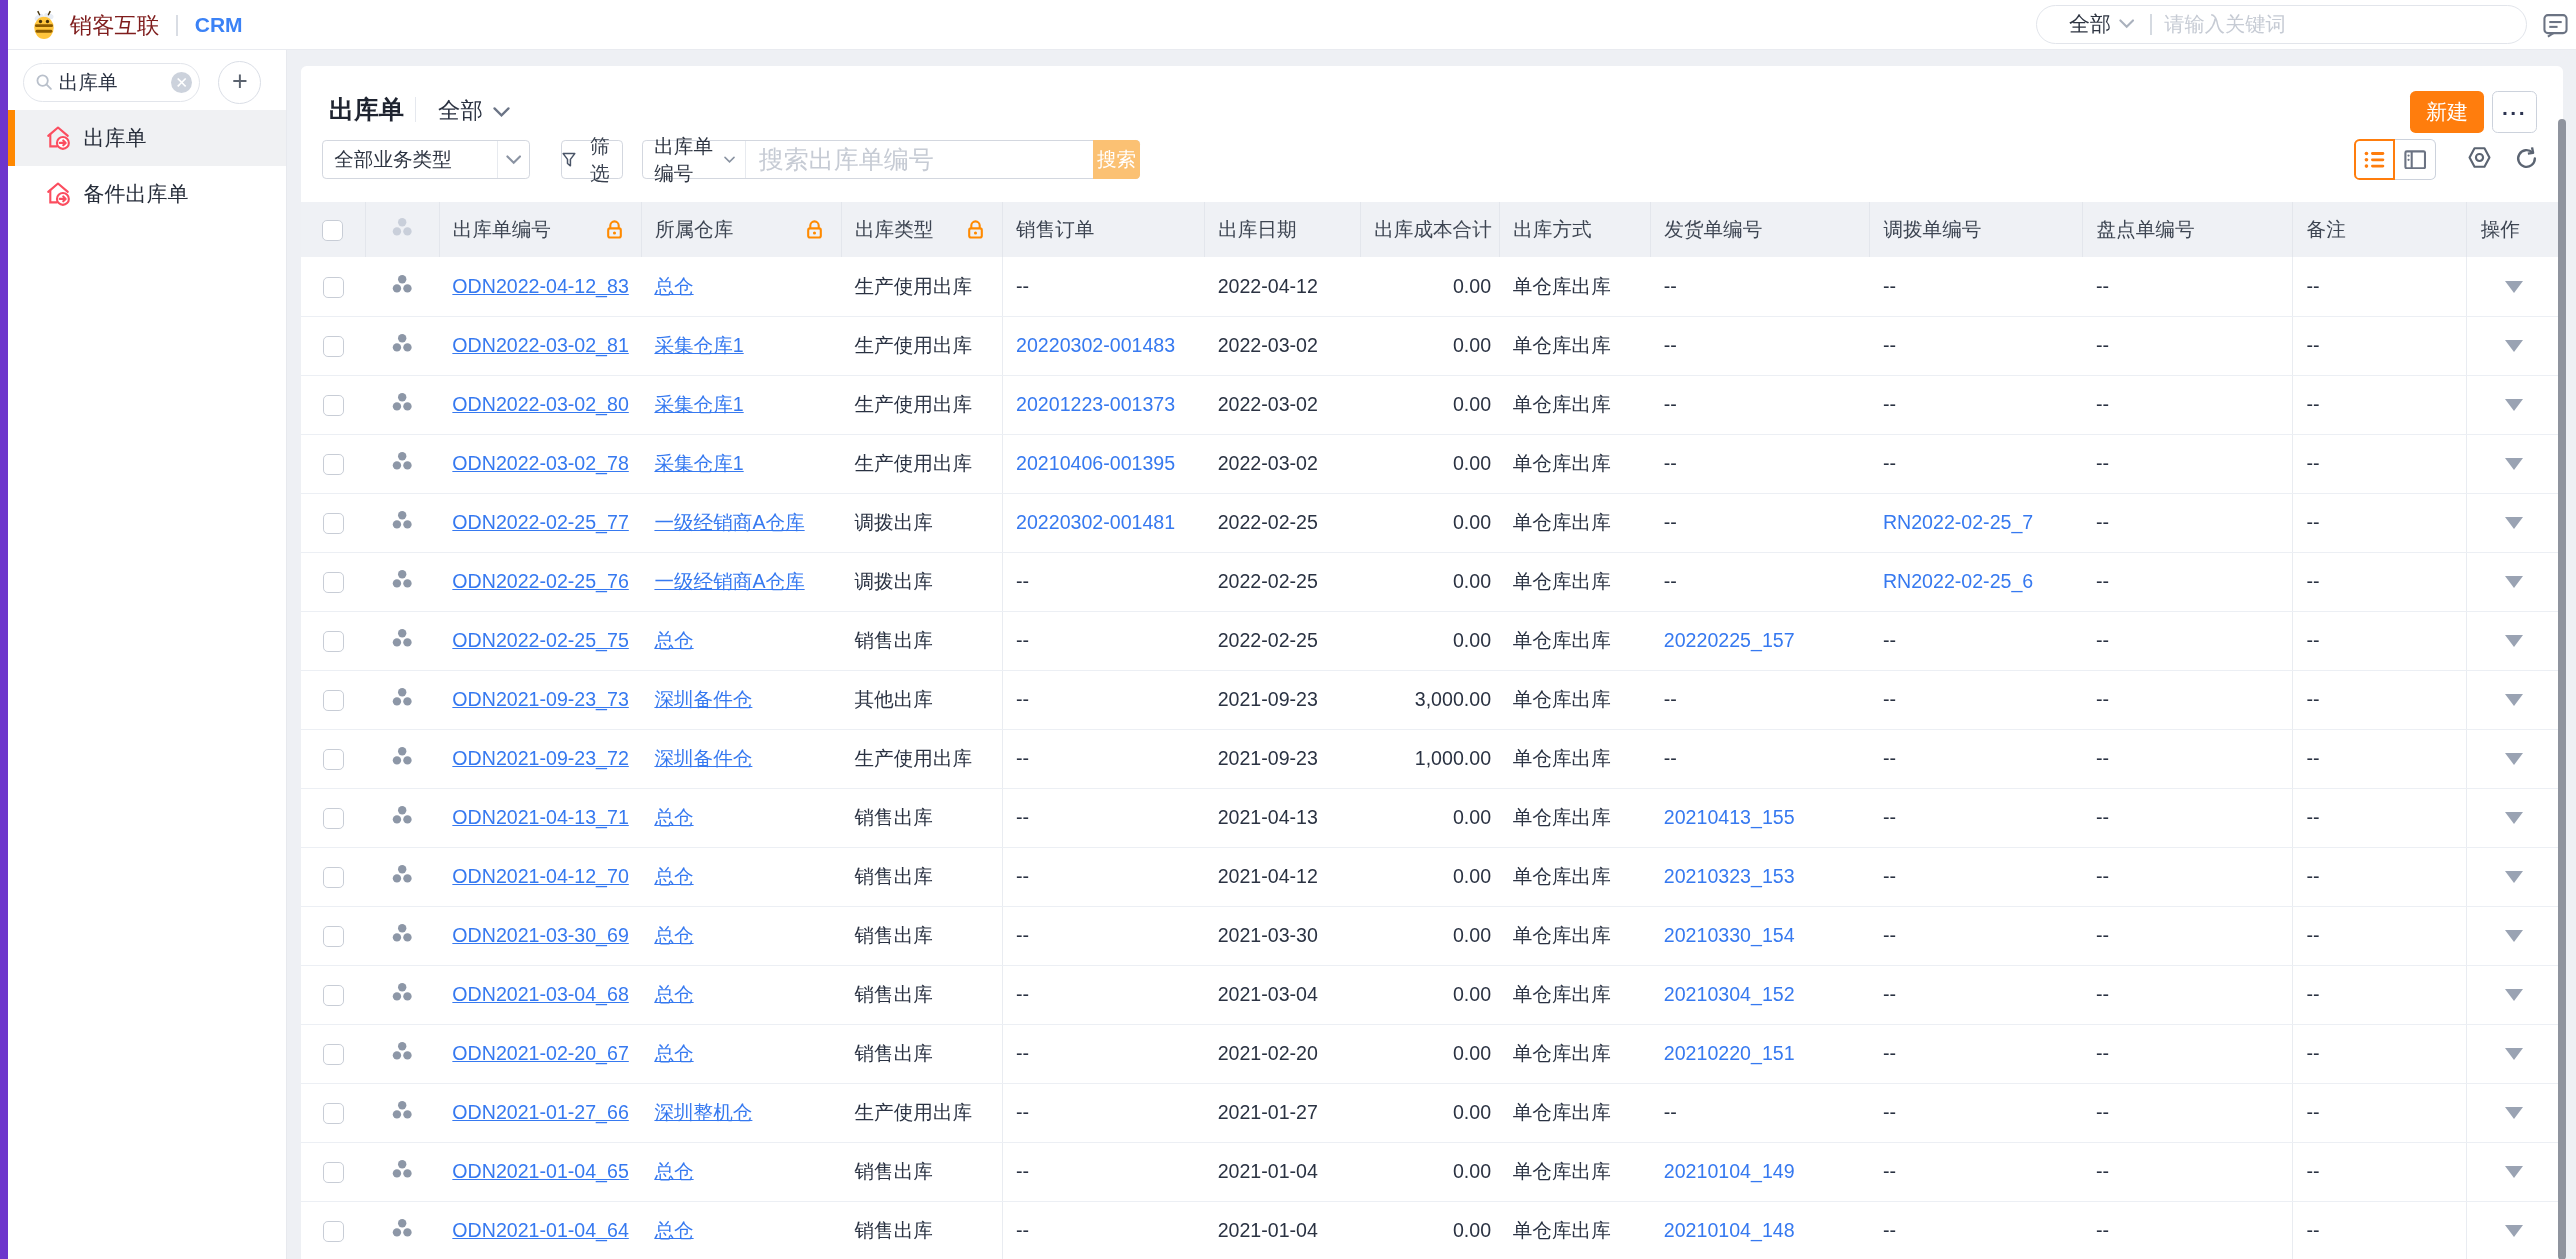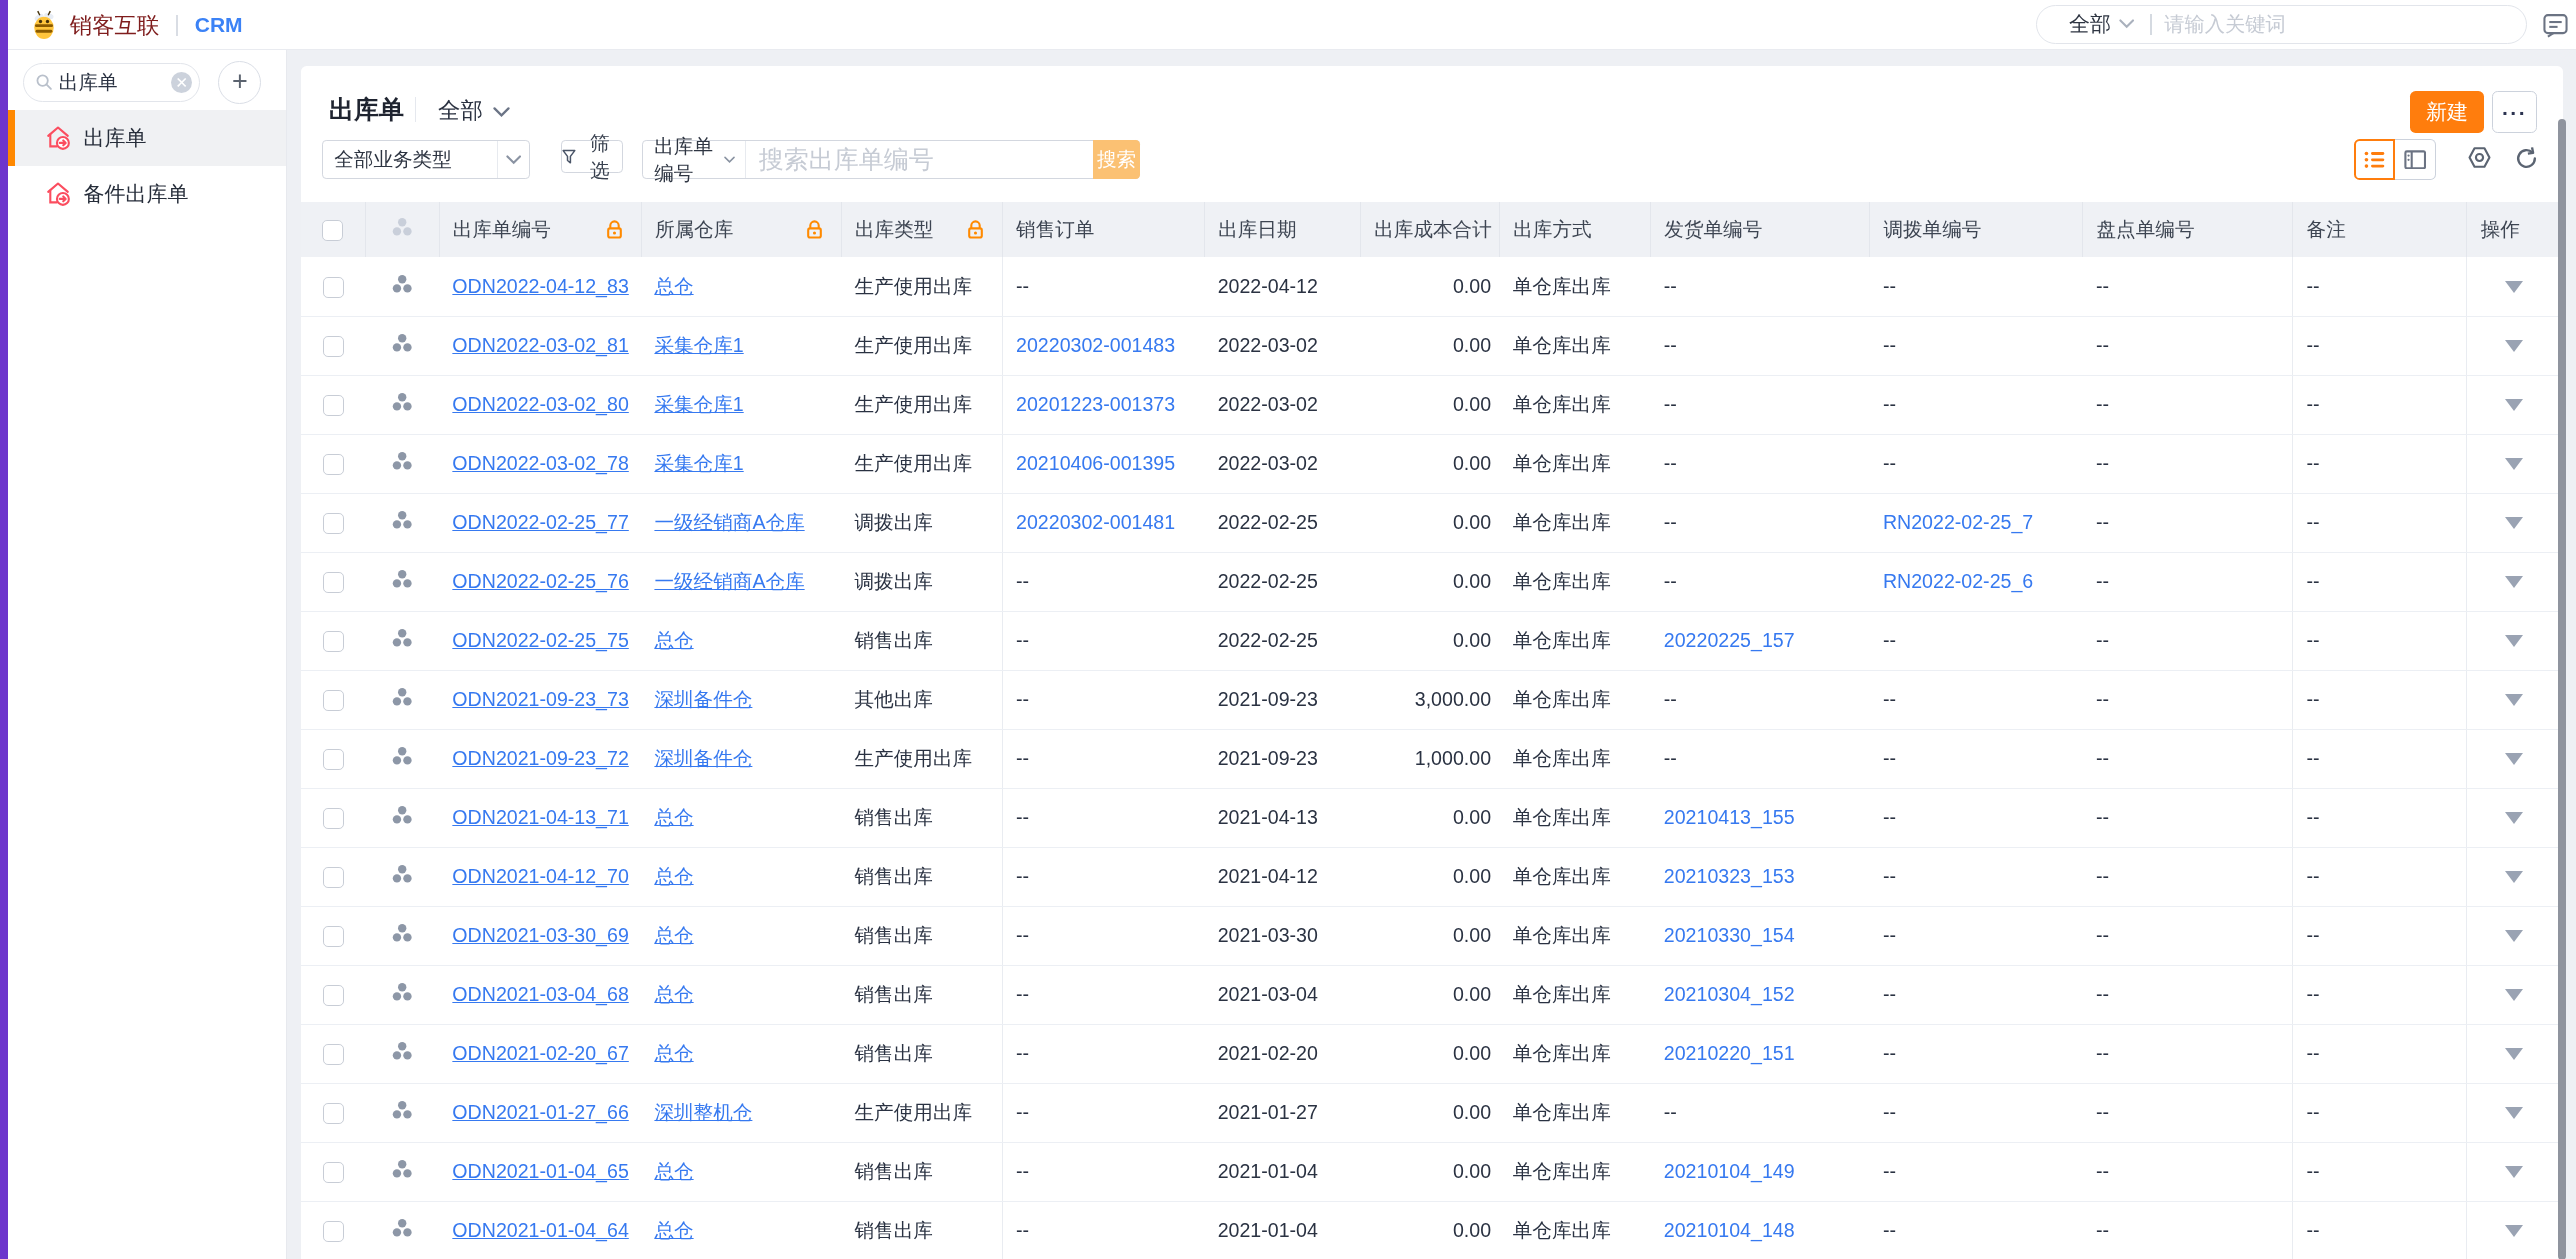--- a/index.html
+++ b/index.html
@@ -53,21 +53,21 @@
   .btn-new { position:absolute; left:2109px; top:25px; width:74px; height:42px; background:#ff7d0d; border:none;
     border-radius:5.6px; color:#fff; font-size:21px; cursor:pointer; font-family:inherit; }
   .btn-more { position:absolute; left:2191px; top:25px; width:45px; height:42px; background:#fff; border:1.4px solid #ccd2dc;
     border-radius:5.6px; color:#2b3350; font-size:21px; font-weight:700; letter-spacing:1.4px; cursor:pointer; line-height:21px; }
 
   .filter-row { position:absolute; left:0; top:70px; width:100%; height:45px; }
   .sel-biz { position:absolute; left:21px; top:4.2px; width:208px; height:39px; border:1.4px solid #d3d7df; border-radius:4.2px;
     display:flex; align-items:center; cursor:pointer; background:#fff; }
   .sel-biz .txt { font-size:19.6px; color:#2e3542; margin-left:11.2px; }
   .sel-biz .chev { margin-left:auto; width:32px; height:100%; border-left:1.4px solid #e7eaef; display:flex; align-items:center; justify-content:center; }
-  .btn-filter { position:absolute; left:260px; top:4.2px; width:62px; height:33px; border:1.4px solid #d3d7df; border-radius:4.2px;
+  .btn-filter { position:absolute; left:260px; top:4.2px; width:62px; height:39px; border:1.4px solid #d3d7df; border-radius:4.2px;
     background:#fff; display:flex; align-items:center; justify-content:center; gap:14px; font-size:19.6px; color:#39414f; cursor:pointer; }
   .sgroup { position:absolute; left:341px; top:4.2px; width:498px; height:39px; border:1.4px solid #d3d7df; border-radius:4.2px;
     display:flex; align-items:center; background:#fff; }
   .sgroup .sfield { width:158px; height:100%; display:flex; align-items:center; border-right:1.4px solid #e7eaef; cursor:pointer; }
   .sgroup .sfield span { font-size:19.6px; color:#2e3542; margin-left:11.2px; }
   .sgroup .sfield svg { margin-left:auto; margin-right:9.8px; }
   .sgroup input { flex:1; border:none; outline:none; font-size:25px; padding-left:12.6px; color:#2a3242; background:transparent; }
   .sgroup input::placeholder { color:#c6cbd4; }
   .btn-search { width:73px; height:39px; margin:-1.4px -1.4px -1.4px 12px; border:none; background:#fbc173; color:#fff;
     font-size:19.6px; border-radius:0 4.2px 4.2px 0; cursor:pointer; font-family:inherit; }

